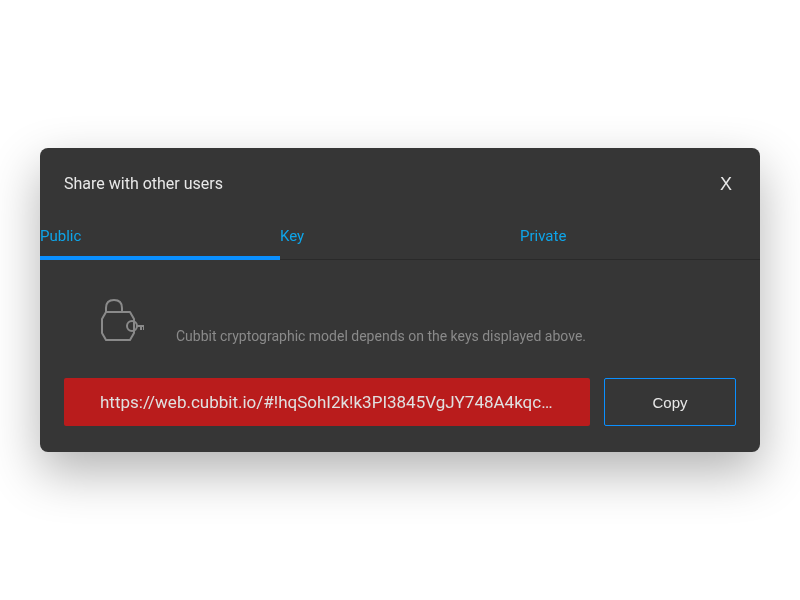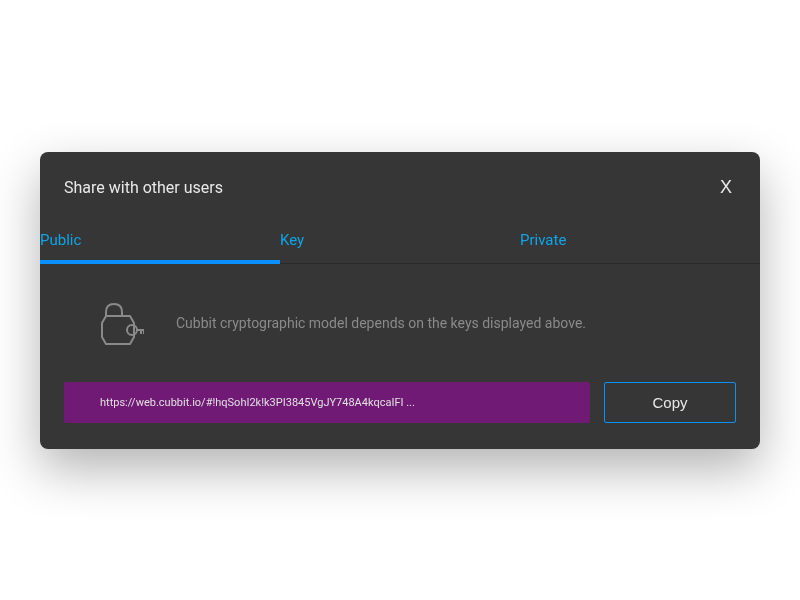--- a/index.html
+++ b/index.html
@@ -18,21 +18,21 @@
       border-radius: 8px;
       box-shadow: 0 20px 50px rgba(0,0,0,0.3);
       overflow: hidden;
       position: relative;
       top: -0px;
     }
     .modal-header {
       padding: 26px 24px 20px 24px;
       display: flex;
       justify-content: space-between;
-      align-items: center;
+      align-items: flex-end;
     }
     .modal-title {
       color: #e8e8e8;
       font-size: 16px;
       font-weight: 400;
     }
     .close-btn {
       color: #e8e8e8;
       font-size: 18px;
       font-weight: 400;
@@ -62,21 +62,21 @@
       right: 0;
       bottom: -1px;
       height: 4px;
       background: #0a8fff;
     }
     .content {
       padding: 34px 24px 26px 24px;
     }
     .info-row {
       display: flex;
-      align-items: center;
+      align-items: flex-end;
       gap: 32px;
       margin-bottom: 32px;
       padding-left: 36px;
     }
     .lock-icon {
       flex-shrink: 0;
       width: 44px;
       height: 50px;
       margin-top: 2px;
     }
@@ -84,24 +84,24 @@
       color: #8a8a8a;
       font-size: 14px;
       line-height: 1.45;
     }
     .link-row {
       display: flex;
       gap: 14px;
     }
     .link-box {
       flex: 1;
-      background: #701a75;
+      background: #b91c1c;
       color: #e0e0e0;
       padding: 14px 36px;
-      font-size: 11px;
+      font-size: 17px;
       border-radius: 2px;
       white-space: nowrap;
       overflow: hidden;
       text-overflow: ellipsis;
     }
     .copy-btn {
       width: 132px;
       border: 1.5px solid #0a8fff;
       background: transparent;
       color: #e8e8e8;

